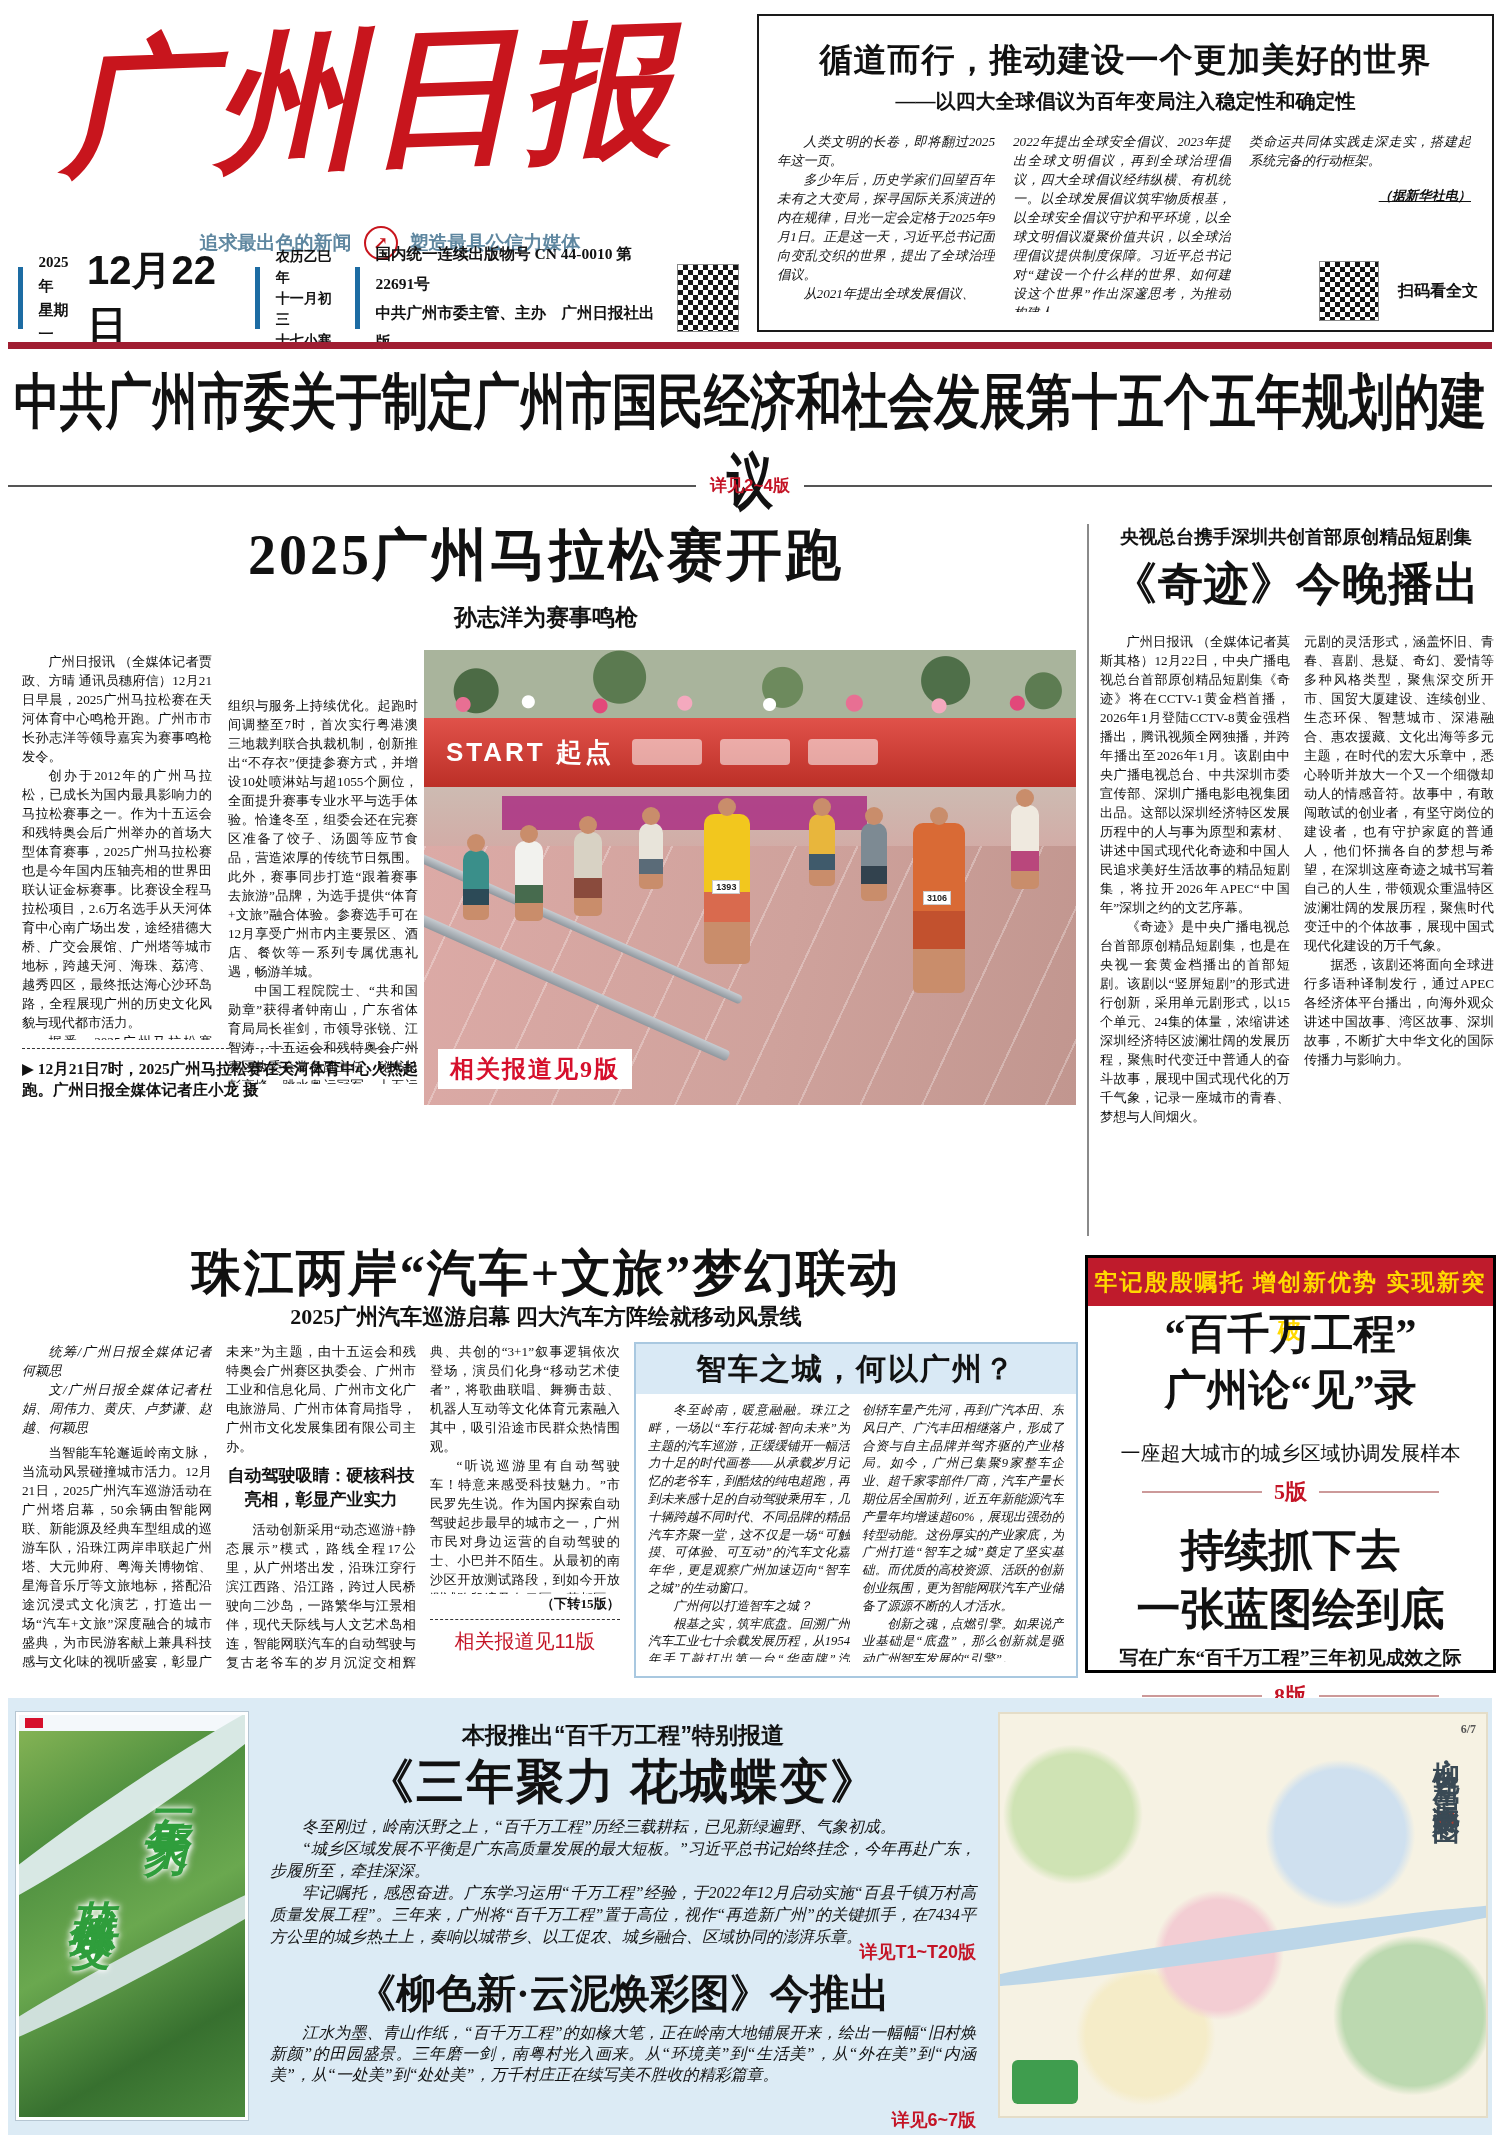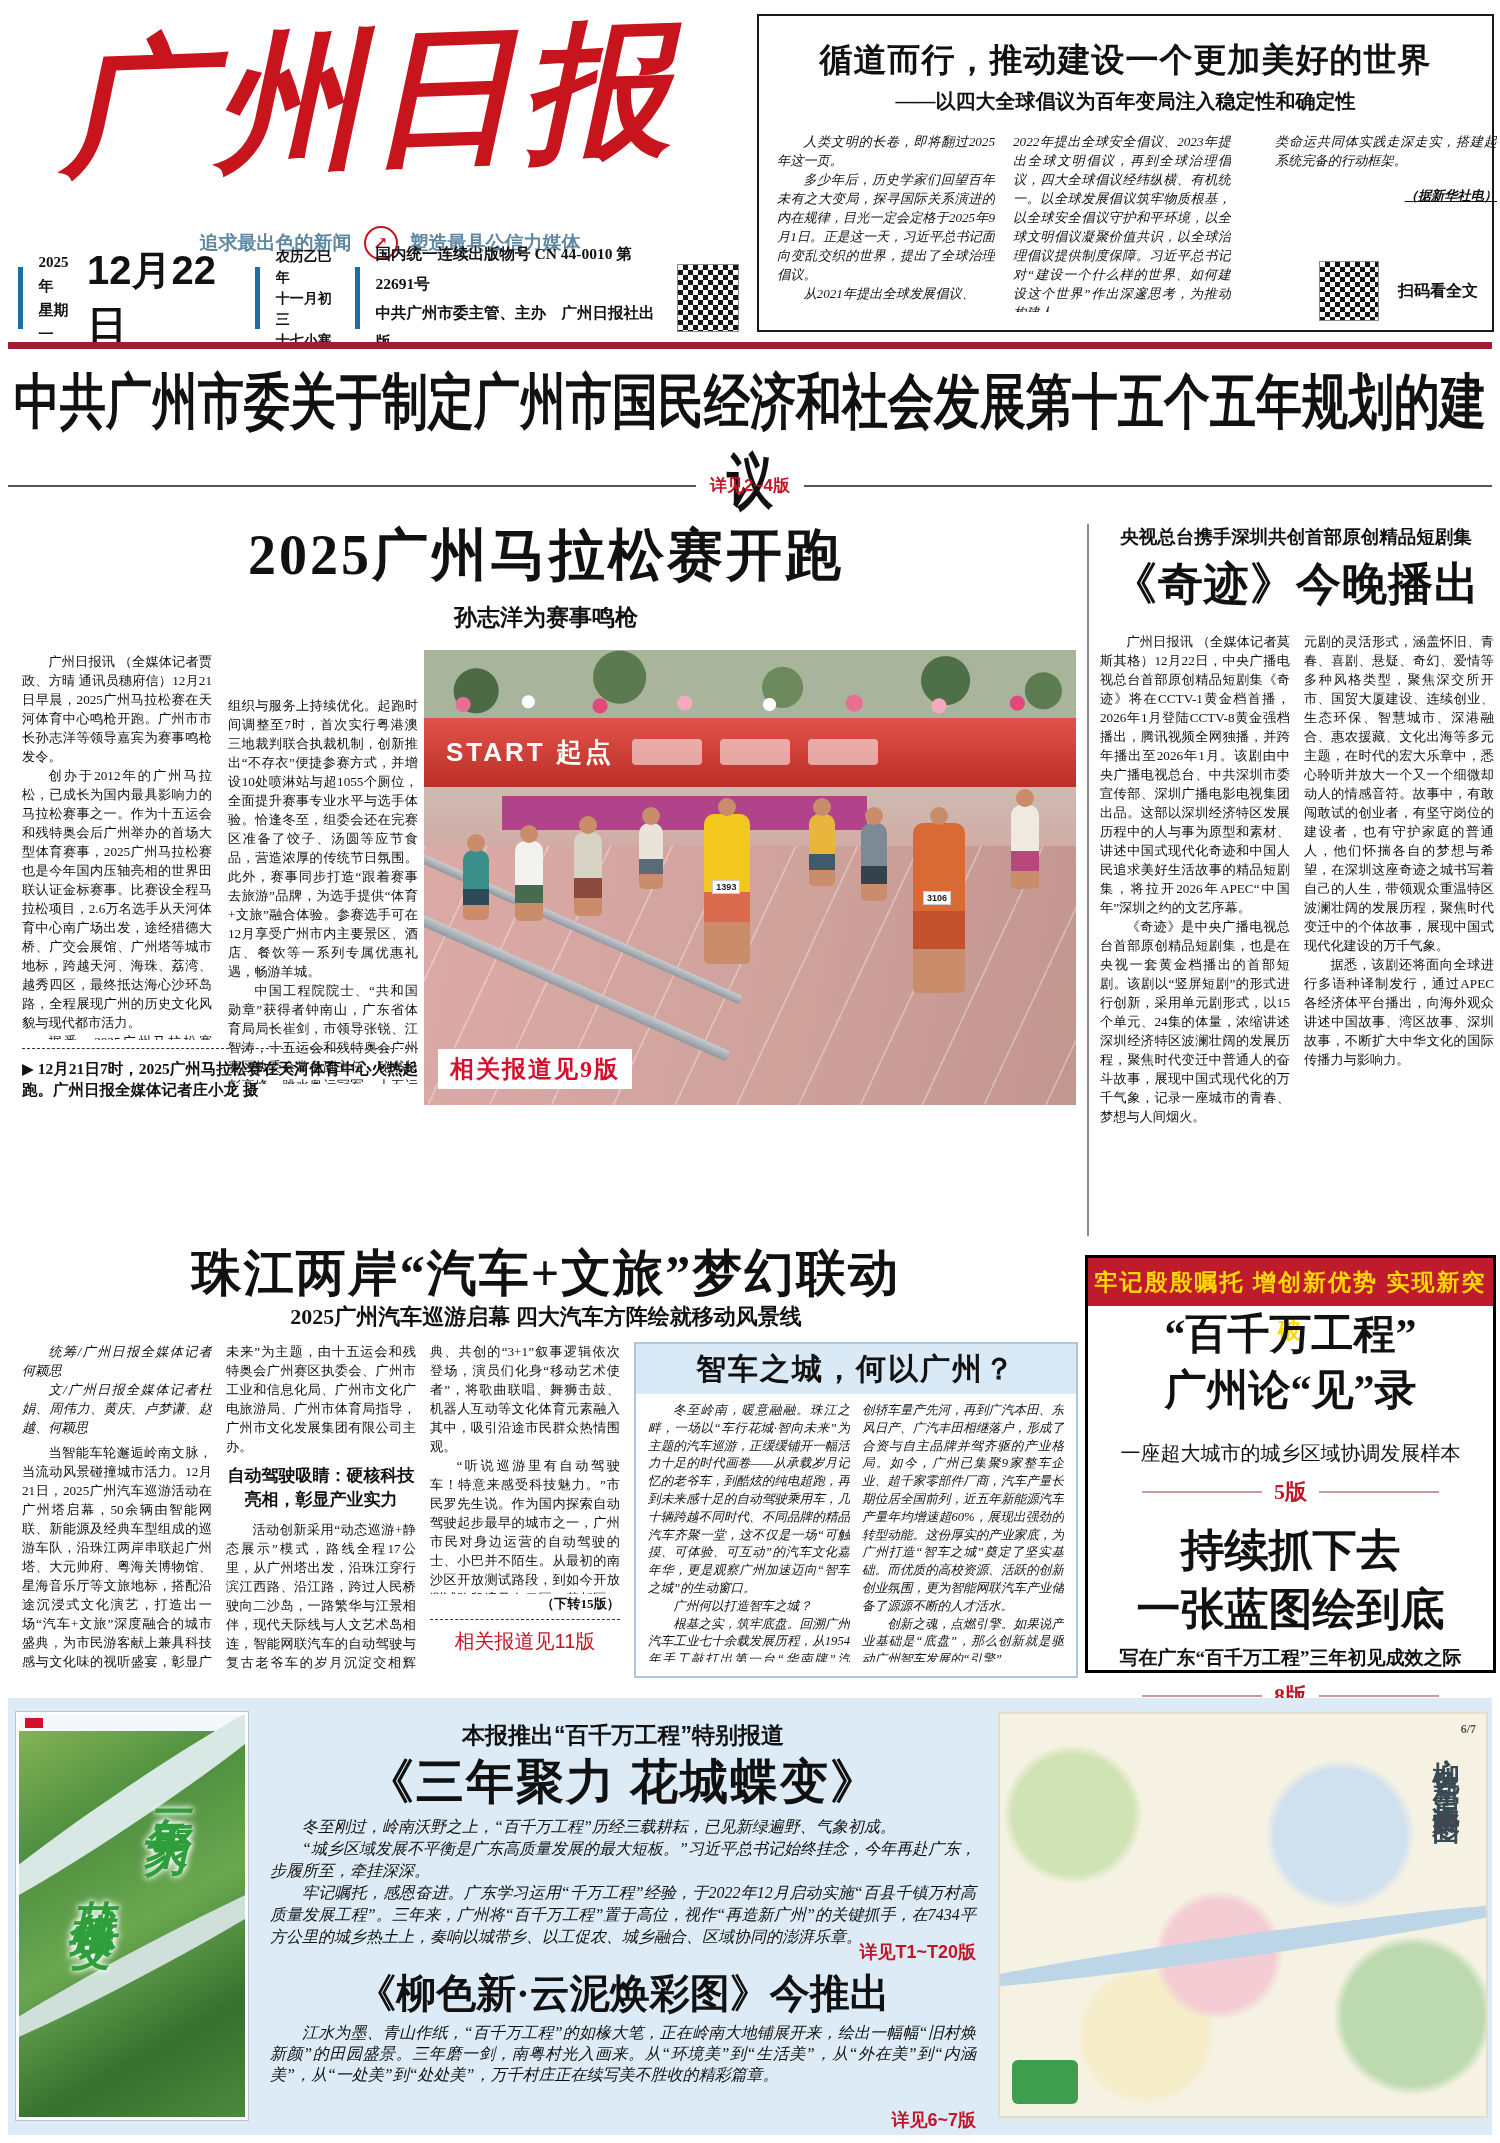--- a/index.html
+++ b/index.html
@@ -115,21 +115,21 @@
   <div class="abs center" style="left:0;top:22px;width:100%;font-size:33px;font-weight:900;letter-spacing:1px;">循道而行，推动建设一个更加美好的世界</div>
   <div class="abs center" style="left:0;top:72px;width:100%;font-size:20px;font-weight:700;">——以四大全球倡议为百年变局注入稳定性和确定性</div>
   <div class="abs colbody kai just" style="left:18px;top:116px;width:218px;height:180px;">
     <p>人类文明的长卷，即将翻过2025年这一页。</p>
     <p>多少年后，历史学家们回望百年未有之大变局，探寻国际关系演进的内在规律，目光一定会定格于2025年9月1日。正是这一天，习近平总书记面向变乱交织的世界，提出了全球治理倡议。</p>
     <p>从2021年提出全球发展倡议、</p>
   </div>
   <div class="abs colbody kai just" style="left:254px;top:116px;width:218px;height:180px;">
     <p class="noind">2022年提出全球安全倡议、2023年提出全球文明倡议，再到全球治理倡议，四大全球倡议经纬纵横、有机统一。以全球发展倡议筑牢物质根基，以全球安全倡议守护和平环境，以全球文明倡议凝聚价值共识，以全球治理倡议提供制度保障。习近平总书记对“建设一个什么样的世界、如何建设这个世界”作出深邃思考，为推动构建人</p>
   </div>
-  <div class="abs colbody kai" style="left:516px;top:116px;width:222px;height:90px;text-align:justify;">
+  <div class="abs colbody kai" style="left:490px;top:116px;width:222px;height:90px;text-align:justify;">
     <p class="noind">类命运共同体实践走深走实，搭建起系统完备的行动框架。</p>
     <p class="noind" style="text-align:right;font-weight:700;margin-top:16px;text-decoration:underline;">（据新华社电）</p>
   </div>
   <div class="abs" style="right:14px;bottom:10px;display:flex;align-items:center;gap:20px;">
     <div class="qr" style="width:58px;height:58px;"></div>
     <div style="font-size:16px;font-weight:700;">扫码看全文</div>
   </div>
 </div>
 
 <div class="abs" id="dateline" style="left:18px;top:262px;width:720px;height:72px;">

